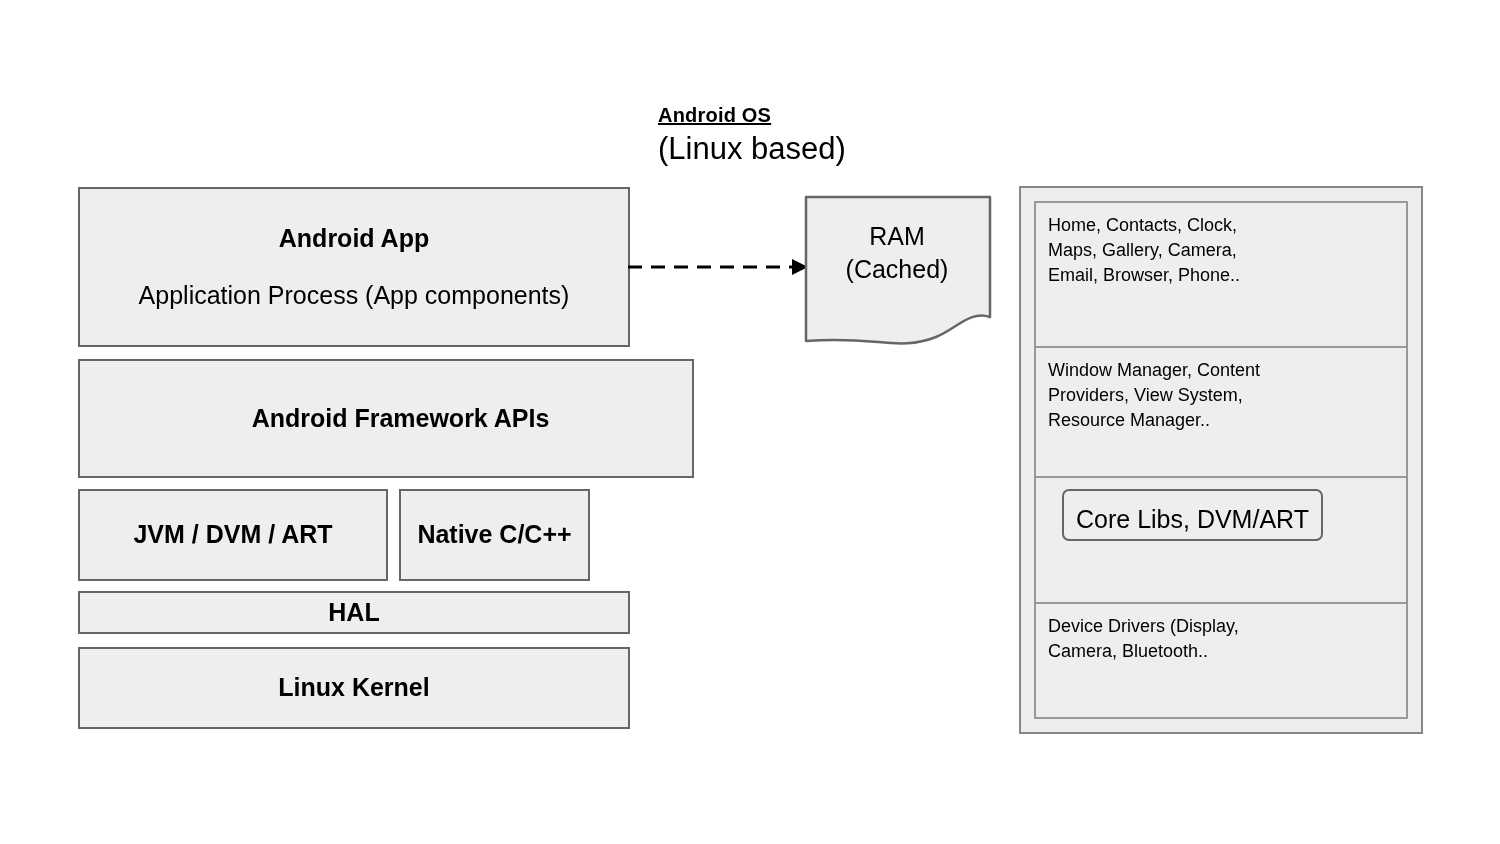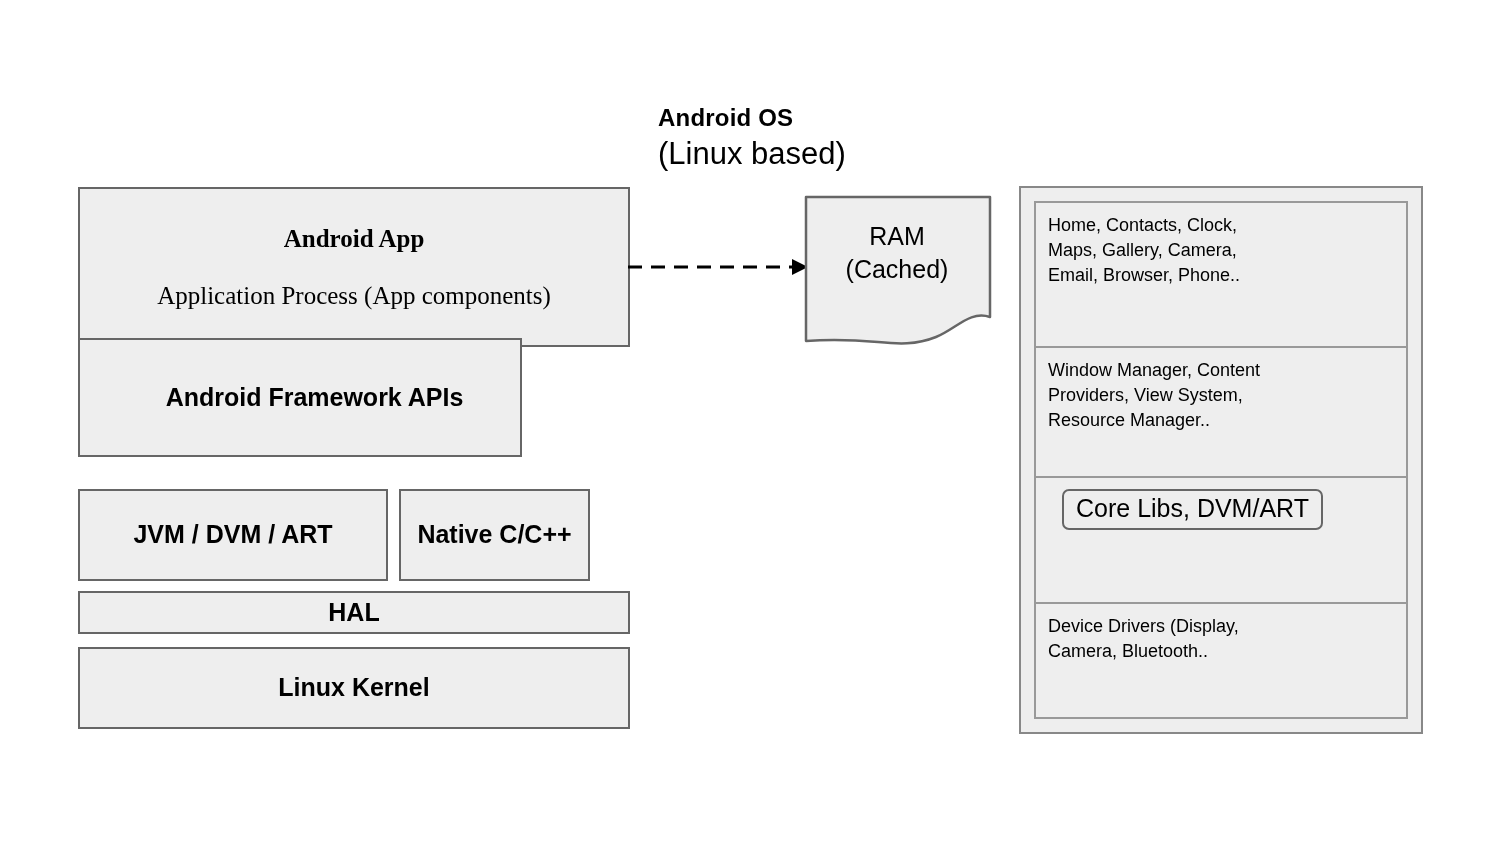--- a/index.html
+++ b/index.html
@@ -41,35 +41,36 @@
   
   #os-title {
     position: absolute;
     left: 658px;
     top: 103px;
     width: 360px;
     text-align: left;
   }
   #os-title .t1 {
     display: block;
-    font-size: 24px;
+    font-size: 20px;
     font-weight: bold;
     line-height: 1.28;
     letter-spacing: 0.2px;
+    text-decoration: underline;
   }
   #os-title .t2 {
     display: block;
     font-size: 31px;
     font-weight: normal;
     line-height: 1.28;
   }
 
   
-  #app-box        { left: 78px;  top: 187px; width: 552px; height: 160px; font-family: Liberation Serif, serif; }
-  #framework-box  { left: 78px;  top: 338px; width: 444px; height: 119px; padding-left: 29px; }
+  #app-box        { left: 78px;  top: 187px; width: 552px; height: 160px; }
+  #framework-box  { left: 78px;  top: 359px; width: 616px; height: 119px; padding-left: 29px; }
   #runtime-box    { left: 78px;  top: 489px; width: 310px; height: 92px; }
   #native-box     { left: 399px; top: 489px; width: 191px; height: 92px; }
   #hal-box        { left: 78px;  top: 591px; width: 552px; height: 43px; }
   #kernel-box     { left: 78px;  top: 647px; width: 552px; height: 82px; }
 
   #app-box .line-bold { margin-bottom: 26px; }
 
   
   #ram-connector {
     position: absolute;
@@ -137,21 +138,21 @@
     white-space: pre-line;
   }
   #sec-apps      { height: 150px; }
   #sec-framework { height: 134px; }
   #sec-libs      { height: 130px; }
   #sec-drivers   { height: 116px; }
 
   #core-libs-chip {
     display: inline-block;
     margin: 1px 0 0 14px;
-    padding: 1px 12px 3px 12px;
+    padding: 12px 12px 3px 12px;
     border: 2px solid #666666;
     border-radius: 7px;
     background: #eeeeee;
     font-size: 25px;
     line-height: 1.3;
   }
 </style>
 </head>
 <body>
 

